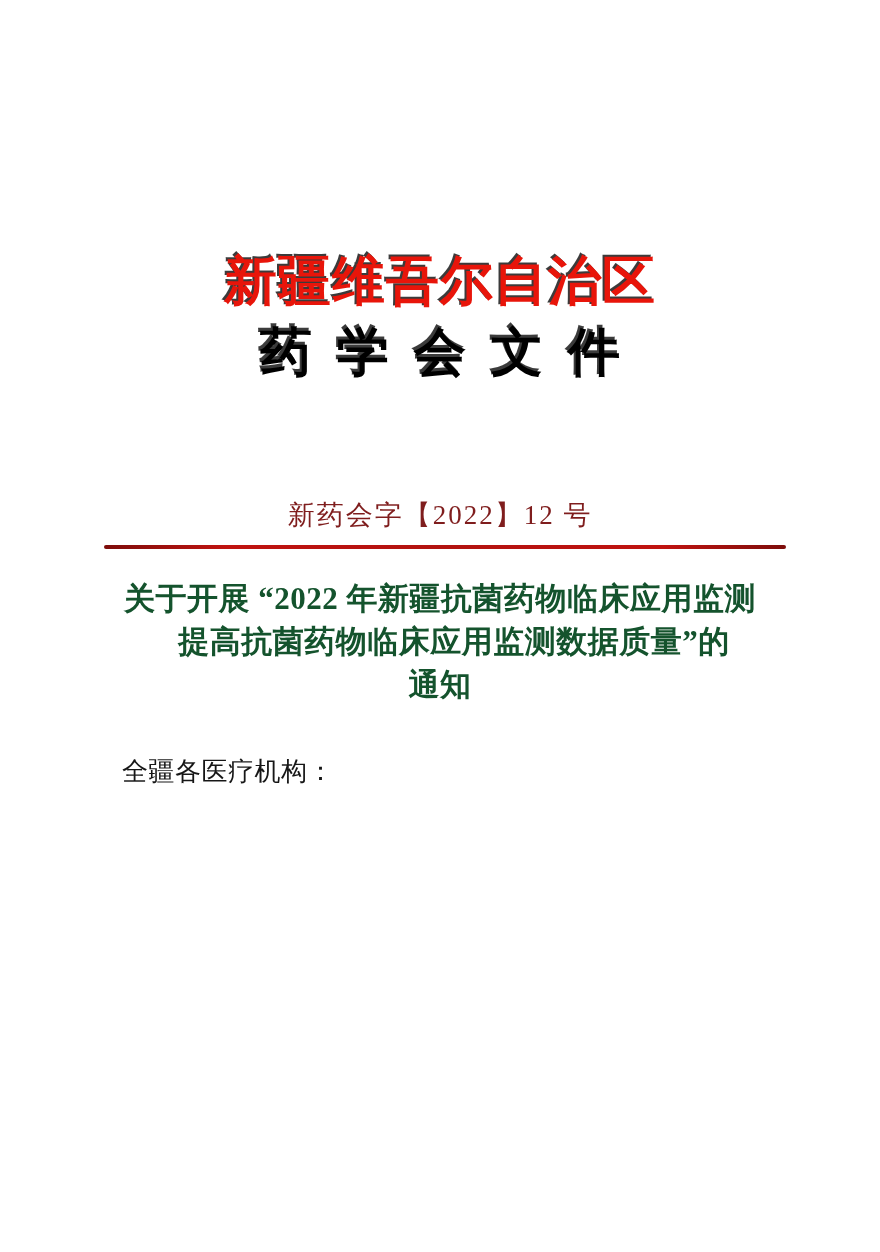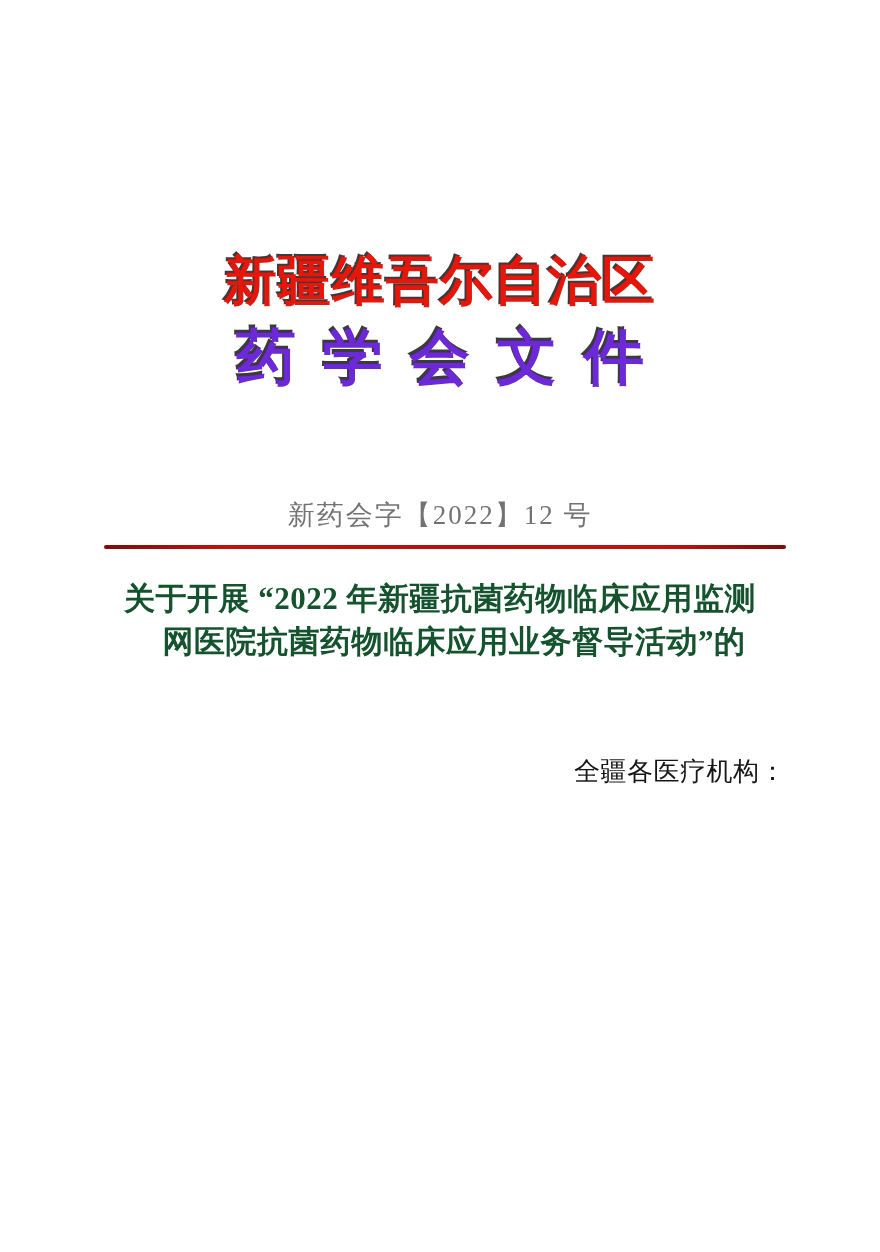--- a/index.html
+++ b/index.html
@@ -27,35 +27,35 @@
     font-weight: 900;
     color: #e8150a;
     letter-spacing: 1px;
     text-shadow: -2px -2px 0 rgba(25,25,25,0.85);
     white-space: nowrap;
   }
   .org-line2 {
     position: absolute;
     top: 318px; left: 0; right: 0;
     text-align: center;
-    font-size: 60px;
+    font-size: 52px;
     font-weight: 900;
-    color: #6d28d9;
+    color: #000000;
     word-spacing: 12px;
     text-shadow: -2px -3px 0 rgba(25,25,25,0.85);
     white-space: nowrap;
   }
 
   
   .doc-number {
     position: absolute;
     top: 497px; left: 0; right: 0;
     text-align: center;
     font-size: 27px;
-    color: #737373;
+    color: #7f1d1d;
     letter-spacing: 2px;
     white-space: nowrap;
   }
 
   
   .red-rule {
     position: absolute;
     top: 545px;
     left: 104px;
     width: 682px;
@@ -83,21 +83,21 @@
     position: absolute;
     top: 750px;
     left: 122px;
     width: 664px;
     font-size: 26px;
     color: #161616;
     line-height: 43px;
     letter-spacing: 0.5px;
   }
   .salutation {
-    text-align: right;
+    text-align: left;
   }
   .paragraph {
     text-align: justify;
     text-indent: 2em;
   }
 </style>
 </head>
 <body>
 
 <div class="page">
@@ -105,20 +105,21 @@
   <div class="org-line1">新疆维吾尔自治区</div>
 
   <div class="org-line2">药 学 会 文 件</div>
 
   <div class="doc-number">新药会字【2022】12 号</div>
 
   <div class="red-rule"></div>
 
   <div class="title-block">
     <div class="title-line title-line1">关于开展 “2022 年新疆抗菌药物临床应用监测</div>
-    <div class="title-line title-line2">网医院抗菌药物临床应用业务督导活动”的</div>
+    <div class="title-line title-line2">提高抗菌药物临床应用监测数据质量”的</div>
+    <div class="title-line title-line3">通知</div>
   </div>
 
   <div class="body-block">
     <div class="salutation">全疆各医疗机构：</div>
   </div>
 
 </div>
 
 </body></html>

